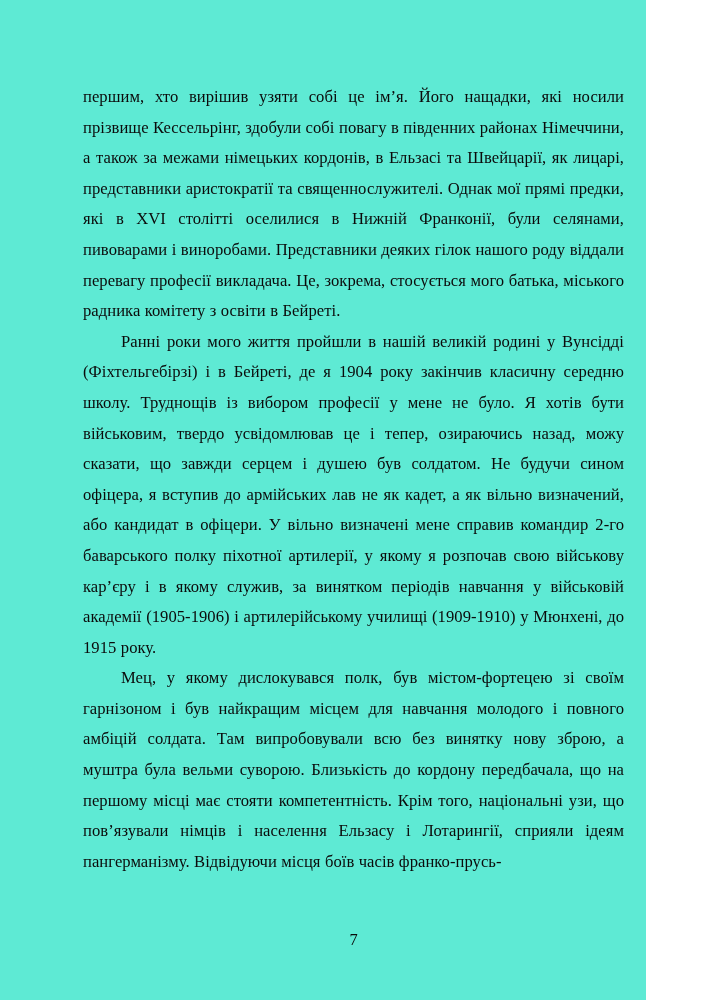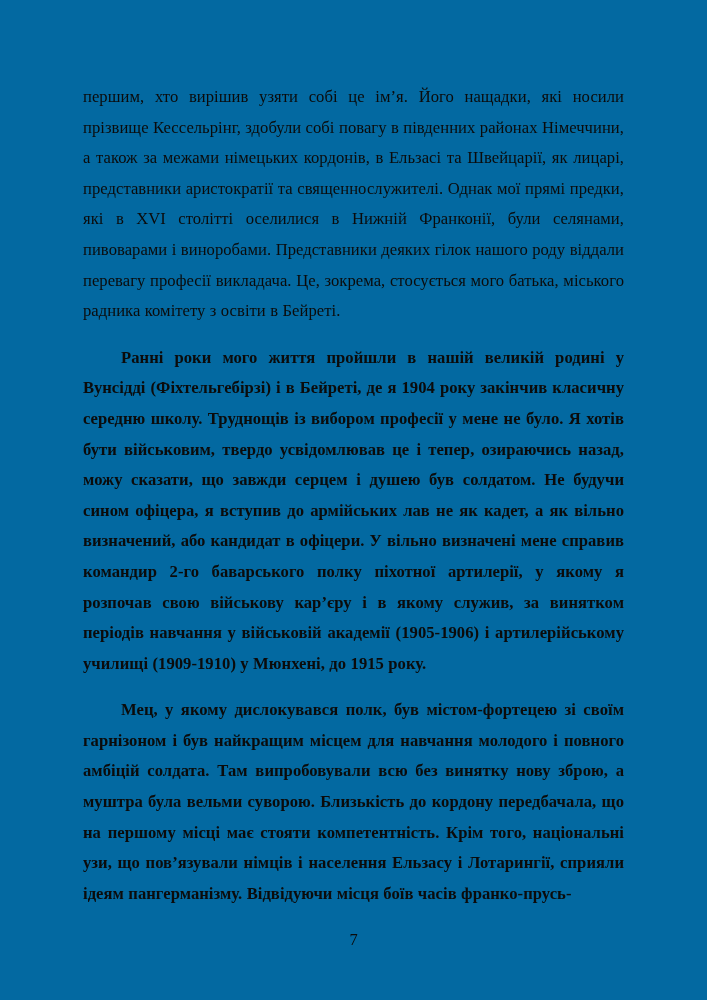--- a/index.html
+++ b/index.html
@@ -12,43 +12,42 @@
     height: 1000px;
     position: relative;
     font-family: "Liberation Serif", serif;
     color: #000000;
     overflow: hidden;
   }
   .page {
     position: absolute;
     left: 0;
     top: 0;
-    width: 707px;
+    width: 646px;
     height: 1000px;
-    background: #0369a1;
+    background: #5eead4;
   }
   .text-block {
     position: absolute;
     left: 83px;
     top: 82px;
     width: 541px;
   }
   p.para {
     margin: 0;
     font-size: 16.6px;
     line-height: 30.6px;
     text-align: justify;
     text-justify: inter-word;
     letter-spacing: 0.05px;
     word-spacing: 0.2px;
     color: #0b0b0b;
   }
   p.para + p.para {
-    margin-top: 16px;
-    font-weight: bold;
+    margin-top: 0;
   }
   p.indent {
     text-indent: 38px;
   }
   .page-number {
     position: absolute;
     left: 0;
     top: 930px;
     width: 707px;
     text-align: center;

